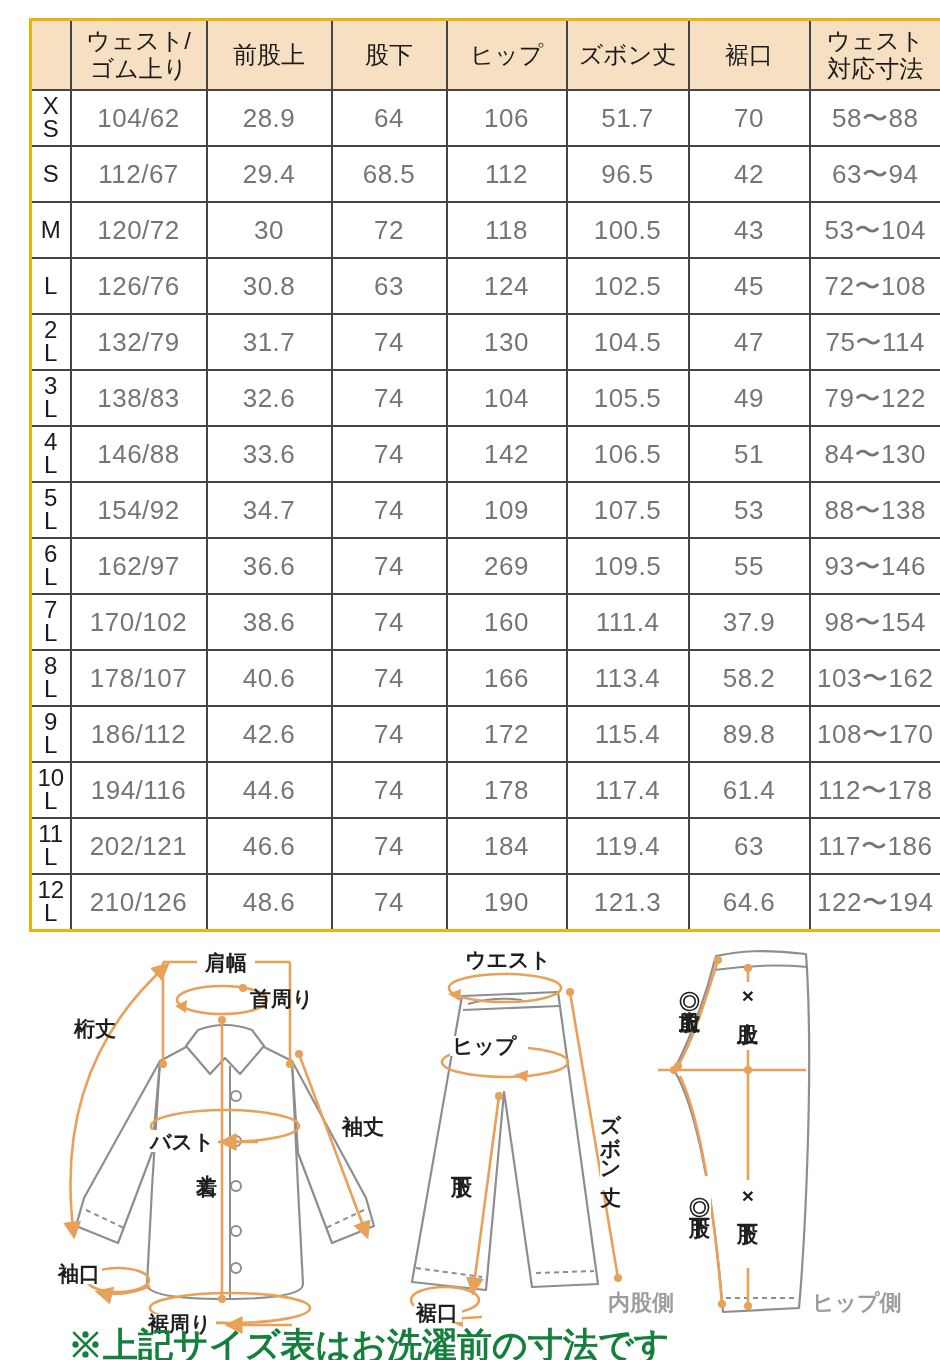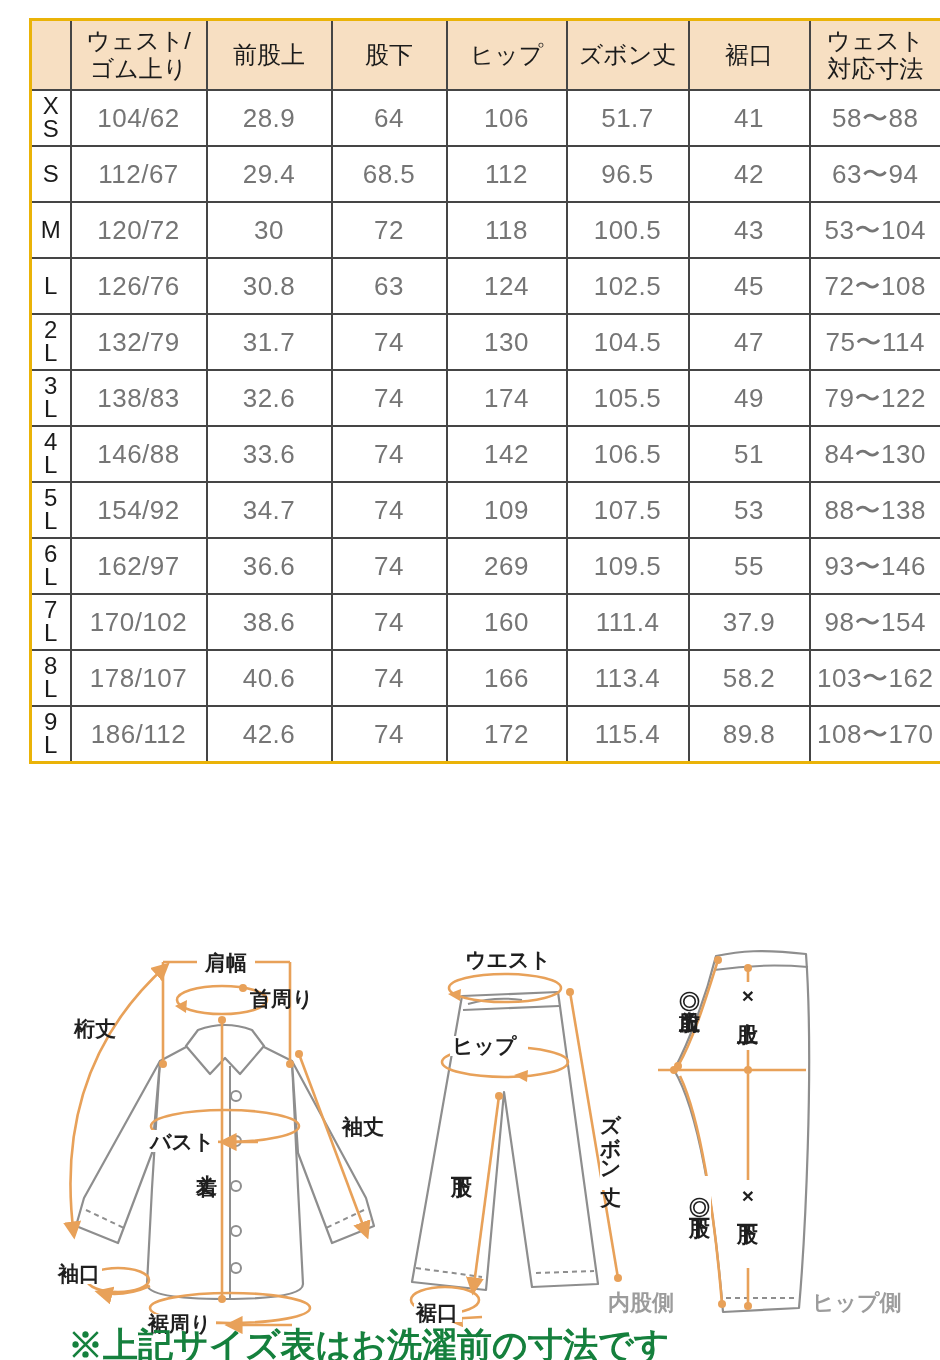--- a/index.html
+++ b/index.html
@@ -73,21 +73,21 @@
   </thead>
   <tbody>
     <tr>
       <th>X
 S</th>
       <td>104/62</td>
       <td>28.9</td>
       <td>64</td>
       <td>106</td>
       <td>51.7</td>
-      <td>41</td>
+      <td>70</td>
       <td>58〜88</td>
     </tr>
     <tr>
       <th>S</th>
       <td>112/67</td>
       <td>29.4</td>
       <td>68.5</td>
       <td>112</td>
       <td>96.5</td>
       <td>42</td>
@@ -123,21 +123,21 @@
       <td>104.5</td>
       <td>47</td>
       <td>75〜114</td>
     </tr>
     <tr>
       <th>3
 L</th>
       <td>138/83</td>
       <td>32.6</td>
       <td>74</td>
-      <td>174</td>
+      <td>104</td>
       <td>105.5</td>
       <td>49</td>
       <td>79〜122</td>
     </tr>
     <tr>
       <th>4
 L</th>
       <td>146/88</td>
       <td>33.6</td>
       <td>74</td>
@@ -193,20 +193,53 @@
     <tr>
       <th>9
 L</th>
       <td>186/112</td>
       <td>42.6</td>
       <td>74</td>
       <td>172</td>
       <td>115.4</td>
       <td>89.8</td>
       <td>108〜170</td>
+    </tr>
+    <tr>
+      <th>10
+L</th>
+      <td>194/116</td>
+      <td>44.6</td>
+      <td>74</td>
+      <td>178</td>
+      <td>117.4</td>
+      <td>61.4</td>
+      <td>112〜178</td>
+    </tr>
+    <tr>
+      <th>11
+L</th>
+      <td>202/121</td>
+      <td>46.6</td>
+      <td>74</td>
+      <td>184</td>
+      <td>119.4</td>
+      <td>63</td>
+      <td>117〜186</td>
+    </tr>
+    <tr>
+      <th>12
+L</th>
+      <td>210/126</td>
+      <td>48.6</td>
+      <td>74</td>
+      <td>190</td>
+      <td>121.3</td>
+      <td>64.6</td>
+      <td>122〜194</td>
     </tr>
   </tbody>
 </table>
 
 <svg class="diagrams" width="940" height="412" viewBox="0 0 940 412">
   <defs>
     <marker id="arr" viewBox="0 0 10 10" refX="8" refY="5" markerWidth="7" markerHeight="7" orient="auto-start-reverse">
       <path d="M0,0 L10,5 L0,10 Z" fill="#e8a159"></path>
     </marker>
   </defs>

